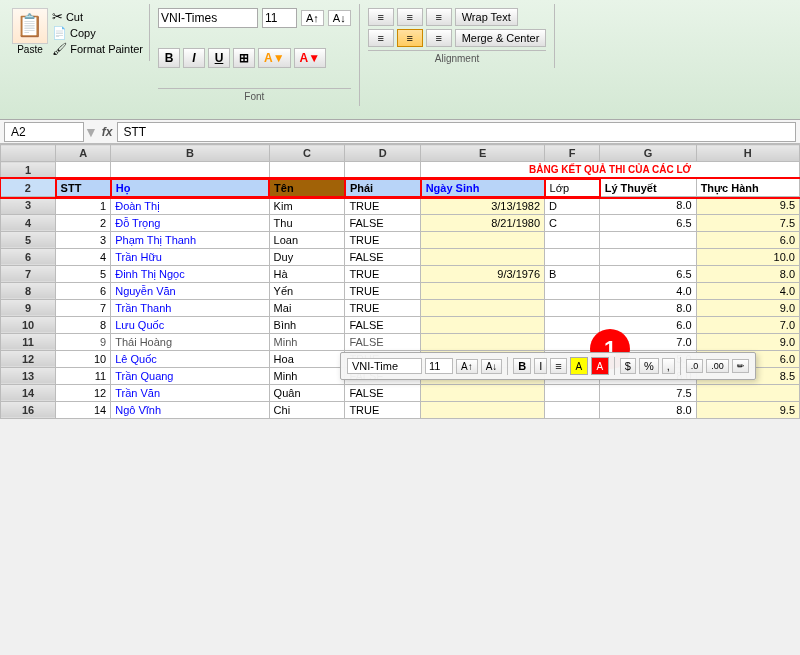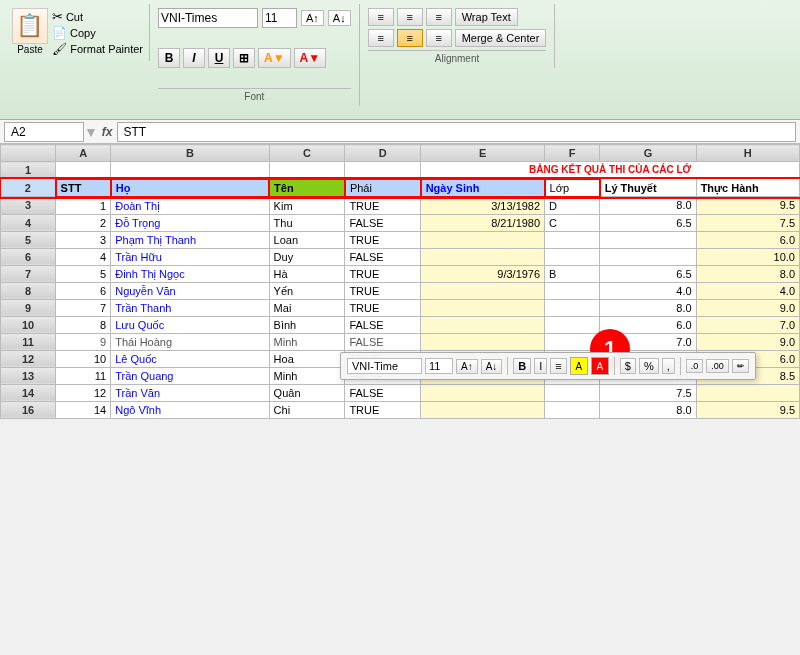--- a/index.html
+++ b/index.html
@@ -150,22 +150,22 @@
         <td class="cell"></td>
         <td class="cell"></td>
         <td class="cell"></td>
         <td class="cell title-cell" colspan="4" style="color:red;font-weight:bold;font-size:10px;text-align:center;">BẢNG KẾT QUẢ THI CỦA CÁC LỚ</td>
       </tr>
 
       <tr style="outline:2px solid red;">
         <td class="row-header" style="background:#c8dff8;">2</td>
         <td class="cell" style="border:2px solid red;background:#b8d4f8;font-weight:bold;color:#000;">STT</td>
         <td class="cell" style="border:2px solid red;background:#b8d4f8;font-weight:bold;color:#00f;">Họ</td>
-        <td class="cell" style="border:2px solid red;background:#84cc16;font-weight:bold;">Tên</td>
-        <td class="cell" style="border:2px solid red;background:#b8d4f8;font-weight:normal;">Phái</td>
+        <td class="cell" style="border:2px solid red;background:#a16207;font-weight:bold;">Tên</td>
+        <td class="cell" style="border:2px solid red;background:#b8d4f8;font-weight:bold;">Phái</td>
         <td class="cell" style="border:2px solid red;background:#b8d4f8;font-weight:bold;color:#00f;">Ngày Sinh</td>
         <td class="cell" style="border:2px solid red;">Lớp</td>
         <td class="cell" style="font-weight:bold;">Lý Thuyết</td>
         <td class="cell" style="font-weight:bold;">Thực Hành</td>
       </tr>
 
       <tr>
         <td class="row-header">3</td>
         <td class="cell" style="text-align:right;">1</td>
         <td class="cell" style="color:#00f;">Đoàn Thị</td>

